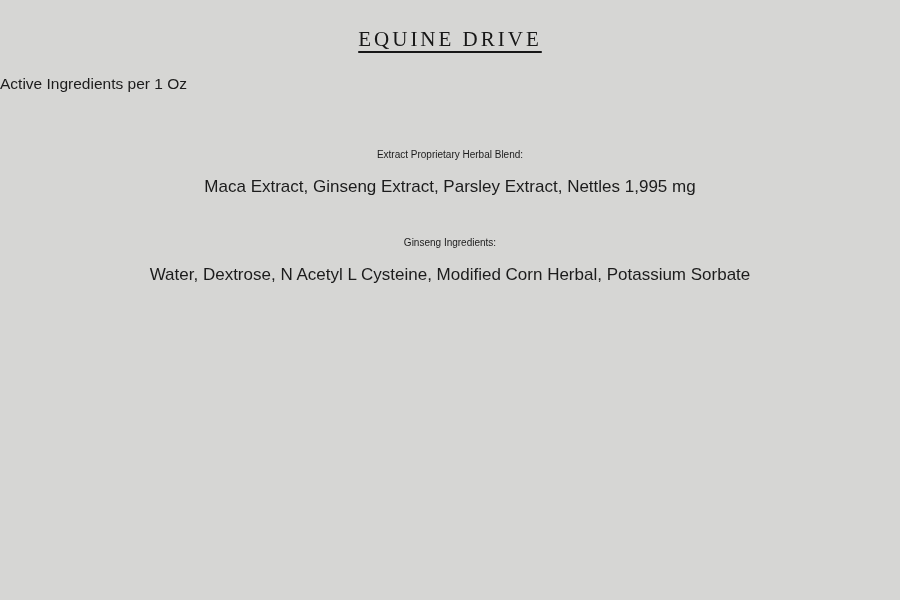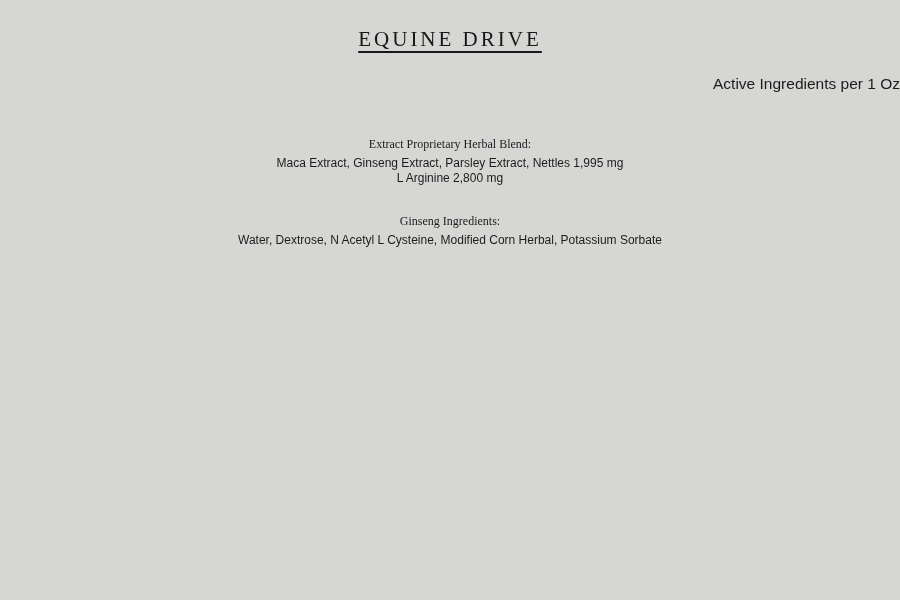--- a/index.html
+++ b/index.html
@@ -26,65 +26,63 @@
     font-size: 21px;
     letter-spacing: 3px;
     font-weight: 400;
     color: #171717;
     text-decoration: underline;
     text-underline-offset: 5px;
     margin: 0;
     padding-top: 27px;
   }
   .subtitle {
-    text-align: right;
+    text-align: left;
     font-size: 15.5px;
     color: #1c1c1c;
     margin: 0;
     padding-top: 23px;
     font-weight: 400;
   }
   .section {
     text-align: center;
   }
   .section-active {
     padding-top: 44px;
   }
   .section-inactive {
     padding-top: 27px;
   }
   .section-heading {
-    font-size: 12px;
+    font-size: 10px;
     color: #1c1c1c;
-    margin: 0;
+    margin: 12px;
     padding-bottom: 4px;
     font-weight: 400;
-    font-family: Liberation Serif, serif;
   }
   .section-line {
-    font-size: 12px;
+    font-size: 17px;
     color: #1c1c1c;
     margin: 0;
     line-height: 1.28;
     font-weight: 400;
   }
 </style>
 </head>
 <body>
 
 <div class="page">
 
   <h1 class="product-title">EQUINE DRIVE</h1>
 
   <p class="subtitle">Active Ingredients per 1 Oz</p>
 
   <div class="section section-active">
     <p class="section-heading">Extract Proprietary Herbal Blend:</p>
     <p class="section-line">Maca Extract, Ginseng Extract, Parsley Extract, Nettles 1,995 mg</p>
-    <p class="section-line">L Arginine  2,800 mg</p>
   </div>
 
   <div class="section section-inactive">
     <p class="section-heading">Ginseng Ingredients:</p>
     <p class="section-line">Water, Dextrose, N Acetyl L Cysteine, Modified Corn Herbal, Potassium Sorbate</p>
   </div>
 
 </div>
 
 </body></html>

